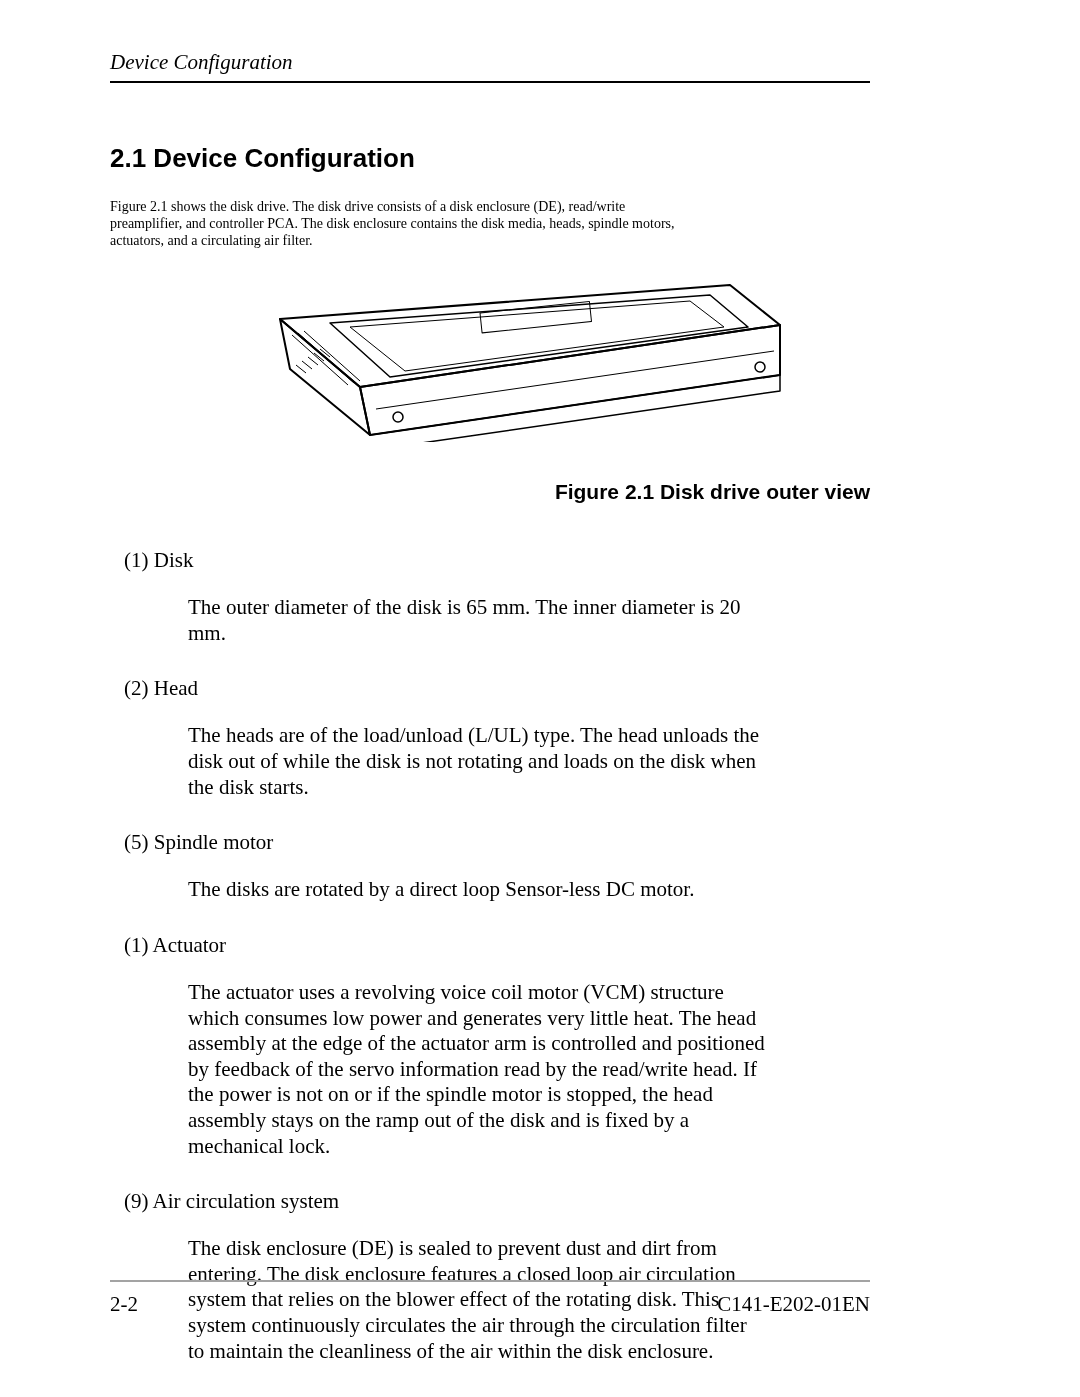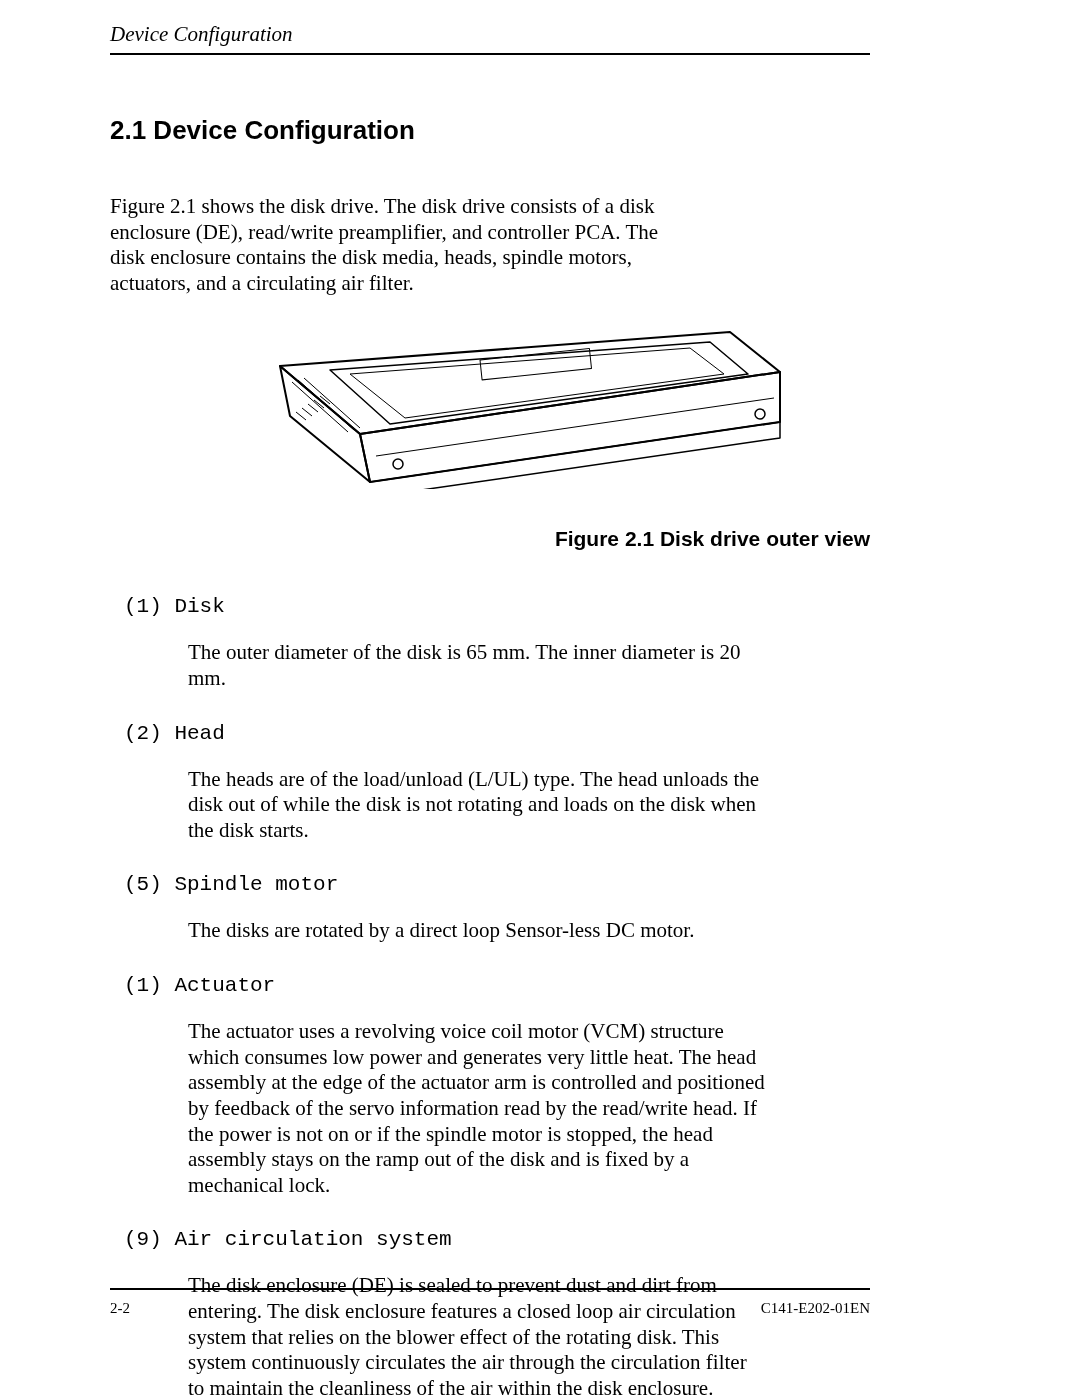--- a/index.html
+++ b/index.html
@@ -10,79 +10,79 @@
     width: 1080px;
     height: 1397px;
     font-family: "Times New Roman", Times, serif;
     color: #000;
   }
   .page {
     position: relative;
     box-sizing: border-box;
     width: 980px;
     height: 1397px;
-    padding: 22px 110px 0 110px;
+    padding: 50px 110px 0 110px;
   }
   .running-head {
     font-style: italic;
     font-size: 21px;
     padding-bottom: 6px;
     border-bottom: 2px solid #000;
     margin-bottom: 60px;
   }
   .section-title {
     font-family: Arial, Helvetica, sans-serif;
     font-weight: bold;
     font-size: 26px;
-    margin-bottom: 48px;
+    margin-bottom: 24px;
   }
   .body-block {
     margin-left: 130px;
     width: 580px;
   }
   .para {
-    font-size: 21px;
+    font-size: 14px;
     line-height: 1.22;
     margin: 0 0 28px 0;
   }
   .figure-wrap {
     margin: 0 0 34px 130px;
     width: 560px;
   }
   .figure-svg {
     display: block;
     width: 560px;
     height: auto;
   }
   .figure-caption {
     font-family: Arial, Helvetica, sans-serif;
     font-weight: bold;
     font-size: 21px;
     text-align: right;
     margin: 38px 0 44px 60px;
   }
   .sub-heading {
-    font-family: Liberation Mono, monospace;
+    font-family: Liberation Serif, serif;
     font-size: 21px;
     margin: 0 0 22px 14px;
   }
   .sub-para {
     font-size: 21px;
     line-height: 1.22;
     margin: 0 0 30px 78px;
     width: 580px;
   }
   .footer {
     position: absolute;
     left: 110px;
     right: 110px;
     bottom: 80px;
-    border-top: 2px solid #000000;
+    border-top: 2px solid #a3a3a3;
     padding-top: 10px;
-    font-size: 15px;
+    font-size: 21px;
     text-align: right;
   }
   .footer-left { float: left; }
   .footer-right { float: right; }
 </style>
 </head>
 <body>
 
 <div class="page">
 

